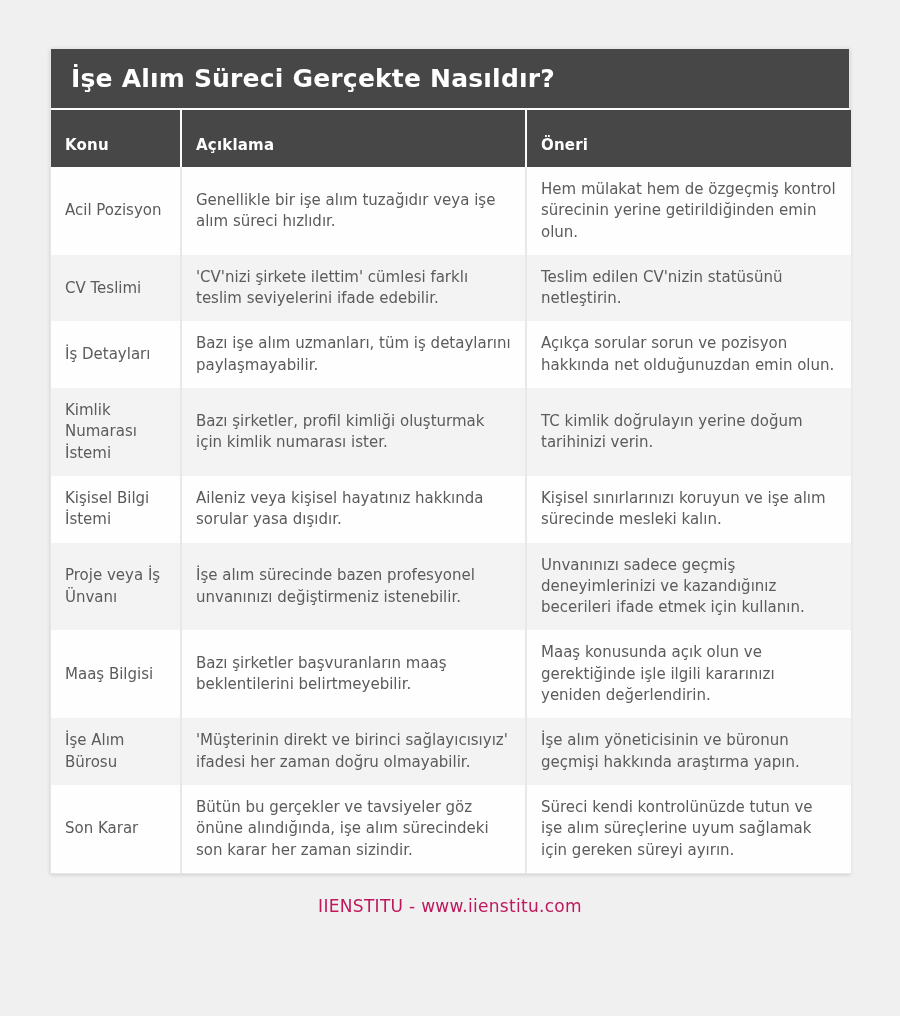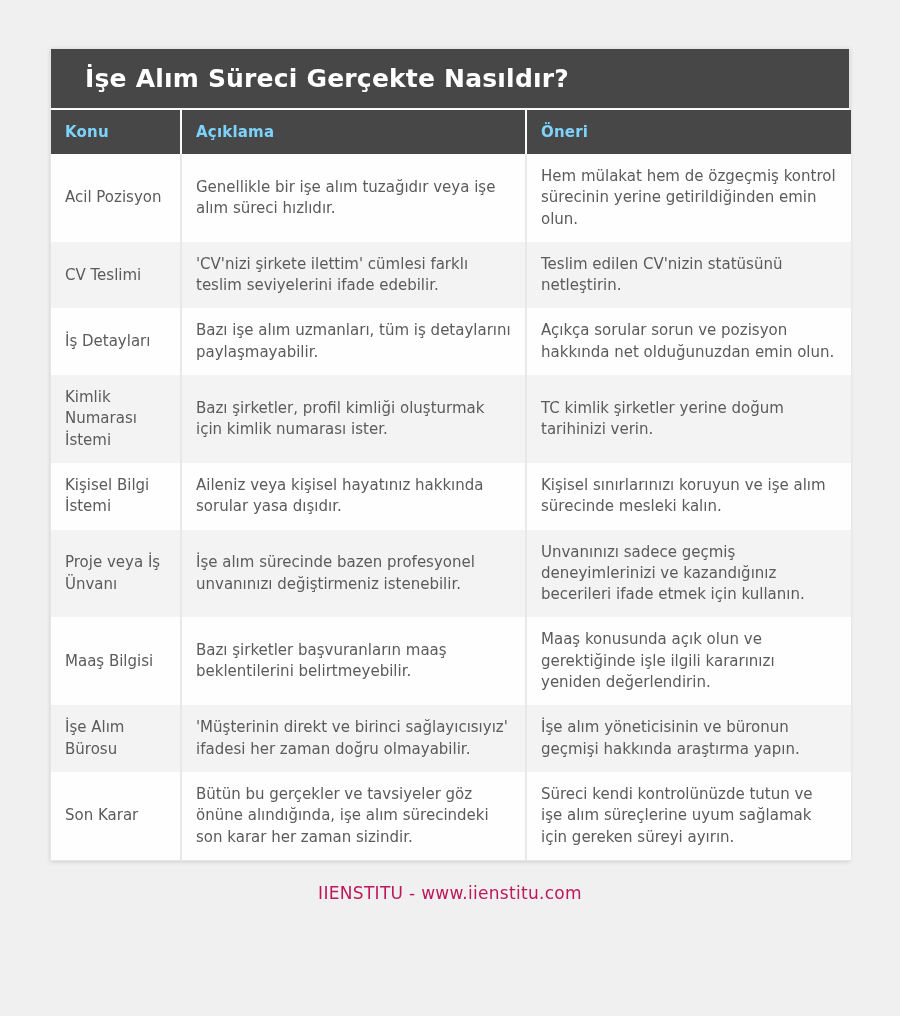--- a/index.html
+++ b/index.html
@@ -18,43 +18,43 @@
     background: #fefefe;
     box-shadow: 0 1px 4px rgba(0,0,0,0.14);
     border: 1px solid #e6e5e6;
   }
 
   .title-bar {
     background: #474747;
     color: #ffffff;
     font-size: 25px;
     font-weight: bold;
-    padding: 15px 22px 14px 34px;
+    padding: 15px 22px 14px 20px;
     line-height: 1.2;
     border-bottom: 2px solid #fbfbfb;
     letter-spacing: 0.2px;
   }
 
   table.info-table {
     width: 100%;
     border-collapse: collapse;
     table-layout: fixed;
   }
 
   col.c-konu     { width: 130px; }
   col.c-aciklama { width: 345px; }
   col.c-oneri    { width: 325px; }
 
   table.info-table thead th {
     background: #474747;
-    color: #7dd3fc;
+    color: #ffffff;
     font-size: 15px;
     font-weight: bold;
     text-align: left;
-    padding: 13px 12px 13px 14px;
+    padding: 26px 12px 13px 14px;
     letter-spacing: 0.2px;
   }
   table.info-table thead th + th {
     border-left: 2px solid #fbfbfb;
   }
 
   table.info-table tbody td {
     font-size: 15px;
     line-height: 1.42;
     color: #5b5b5c;
@@ -108,21 +108,21 @@
         <td>Teslim edilen CV'nizin statüsünü netleştirin.</td>
       </tr>
       <tr>
         <td>İş Detayları</td>
         <td>Bazı işe alım uzmanları, tüm iş detaylarını paylaşmayabilir.</td>
         <td>Açıkça sorular sorun ve pozisyon hakkında net olduğunuzdan emin olun.</td>
       </tr>
       <tr>
         <td>Kimlik Numarası İstemi</td>
         <td>Bazı şirketler, profil kimliği oluşturmak için kimlik numarası ister.</td>
-        <td>TC kimlik şirketler yerine doğum tarihinizi verin.</td>
+        <td>TC kimlik doğrulayın yerine doğum tarihinizi verin.</td>
       </tr>
       <tr>
         <td>Kişisel Bilgi İstemi</td>
         <td>Aileniz veya kişisel hayatınız hakkında sorular yasa dışıdır.</td>
         <td>Kişisel sınırlarınızı koruyun ve işe alım sürecinde mesleki kalın.</td>
       </tr>
       <tr>
         <td>Proje veya İş Ünvanı</td>
         <td>İşe alım sürecinde bazen profesyonel unvanınızı değiştirmeniz istenebilir.</td>
         <td>Unvanınızı sadece geçmiş deneyimlerinizi ve kazandığınız becerileri ifade etmek için kullanın.</td>

